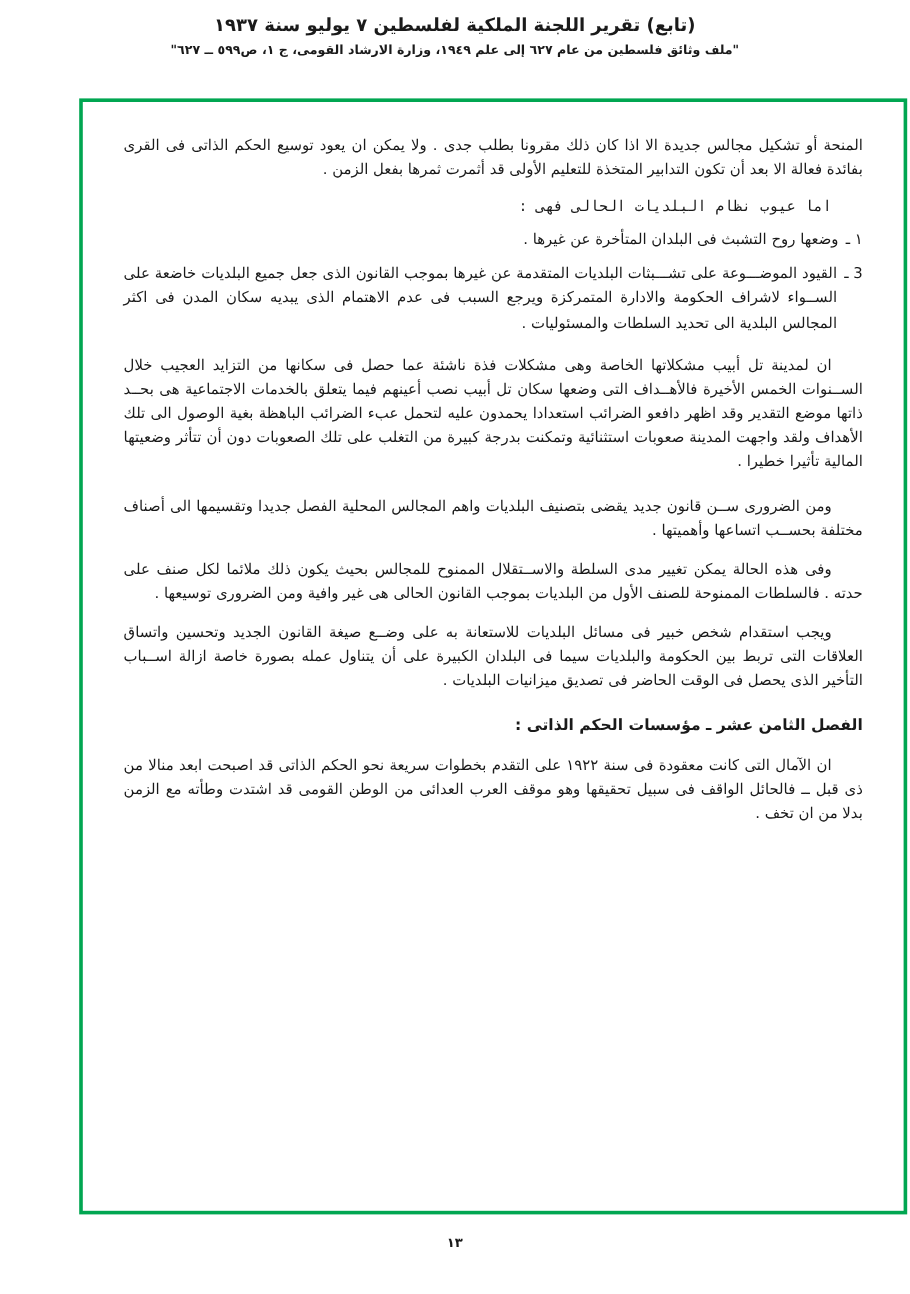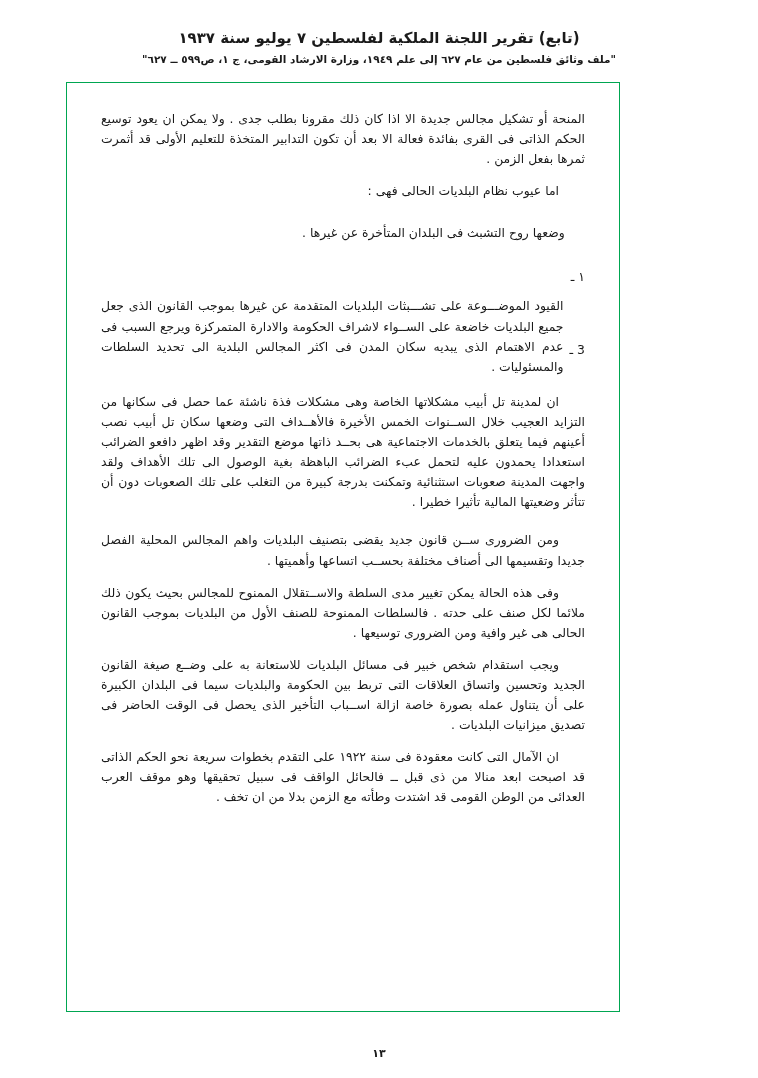--- a/index.html
+++ b/index.html
@@ -17,42 +17,42 @@
   }
   .page {
     width: 758px;
     height: 1078px;
     box-sizing: border-box;
     padding: 0;
     position: relative;
   }
   .doc-header {
     text-align: center;
-    padding-top: 29px;
+    padding-top: 12px;
   }
   .doc-title {
     font-size: 15px;
     font-weight: bold;
     letter-spacing: 0px;
     margin: 0 0 6px 0;
     direction: rtl;
   }
   .doc-subtitle {
     font-size: 10.5px;
     font-weight: bold;
     margin: 0 0 10px 0;
     direction: rtl;
   }
   .frame {
     position: absolute;
     top: 82px;
     left: 66px;
-    width: 554px;
+    width: 690px;
     height: 930px;
-    border: 1px solid #1d4ed8;
+    border: 3px solid #1d4ed8;
     box-sizing: border-box;
     background: #ffffff;
   }
   .frame-inner {
     box-sizing: border-box;
     padding: 26px 34px 20px 34px;
     height: 100%;
     overflow: hidden;
   }
   p.body {
@@ -60,52 +60,52 @@
     text-align: justify;
     text-align-last: right;
     font-size: 12.4px;
     line-height: 1.62;
     margin: 0 0 12px 0;
   }
   p.body.indent {
     text-indent: 26px;
   }
   p.tight {
-    margin-bottom: 22px;
+    margin-bottom: 6px;
+    font-family: Liberation Mono, monospace;
   }
   .list-item {
     direction: rtl;
     display: flex;
     gap: 6px;
     font-size: 12.4px;
     line-height: 1.62;
     margin: 0 0 9px 0;
     text-align: justify;
   }
   .list-marker {
     flex: 0 0 auto;
     white-space: nowrap;
-    margin-top: 44px;
   }
   .list-text {
     flex: 1 1 auto;
     text-align: justify;
     text-align-last: right;
   }
   .section-heading {
     direction: rtl;
     font-size: 13px;
     font-weight: bold;
     margin: 20px 0 16px 0;
     text-align: right;
   }
   .spacer-sm { height: 6px; }
   .page-number {
     position: absolute;
-    bottom: 18px;
+    bottom: 36px;
     left: 0;
     width: 100%;
     text-align: center;
     font-size: 11px;
     font-weight: bold;
   }
 </style>
 </head>
 <body>
 
@@ -140,20 +140,21 @@
       <div class="spacer-sm"></div>
 
       <p class="body indent">ومن الضرورى ســن قانون جديد يقضى بتصنيف البلديات واهم المجالس المحلية الفصل جديدا وتقسيمها الى أصناف مختلفة بحســب اتساعها وأهميتها .</p>
 
       <p class="body indent">وفى هذه الحالة يمكن تغيير مدى السلطة والاســتقلال الممنوح للمجالس بحيث يكون ذلك ملائما لكل صنف على حدته . فالسلطات الممنوحة للصنف الأول من البلديات بموجب القانون الحالى هى غير وافية ومن الضرورى توسيعها .</p>
 
       <p class="body indent">ويجب استقدام شخص خبير فى مسائل البلديات للاستعانة به على وضــع صيغة القانون الجديد وتحسين واتساق العلاقات التى تربط بين الحكومة والبلديات سيما فى البلدان الكبيرة على أن يتناول عمله بصورة خاصة ازالة اســباب التأخير الذى يحصل فى الوقت الحاضر فى تصديق ميزانيات البلديات .</p>
 
 
 
+      <div class="section-heading">الفصل الثامن عشر ـ مؤسسات الحكم الذاتى :</div>
 
       <p class="body indent">ان الآمال التى كانت معقودة فى سنة ١٩٢٢ على التقدم بخطوات سريعة نحو الحكم الذاتى قد اصبحت ابعد منالا من ذى قبل ــ فالحائل الواقف فى سبيل تحقيقها وهو موقف العرب العدائى من الوطن القومى قد اشتدت وطأته مع الزمن بدلا من ان تخف .</p>
 
     </div>
   </div>
 
   <div class="page-number">١٣</div>
 
 </div>
 

